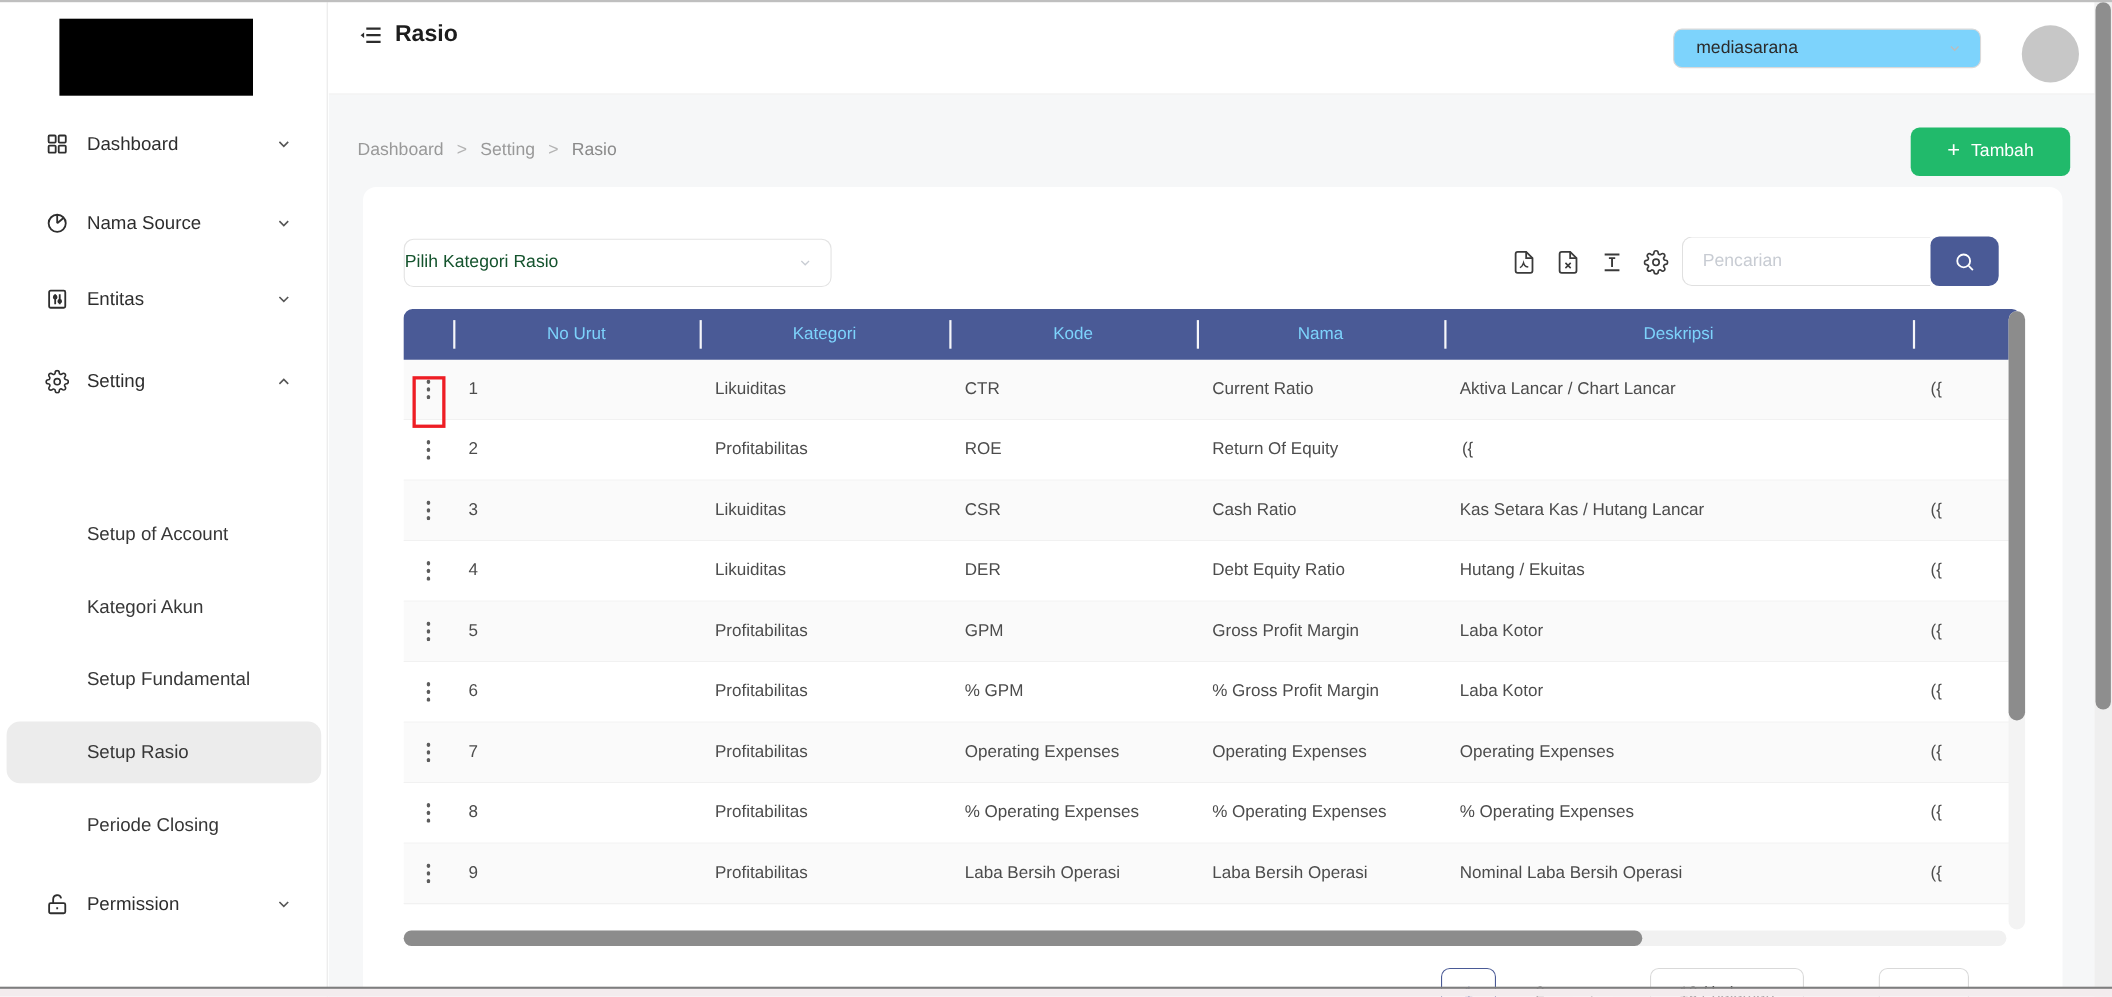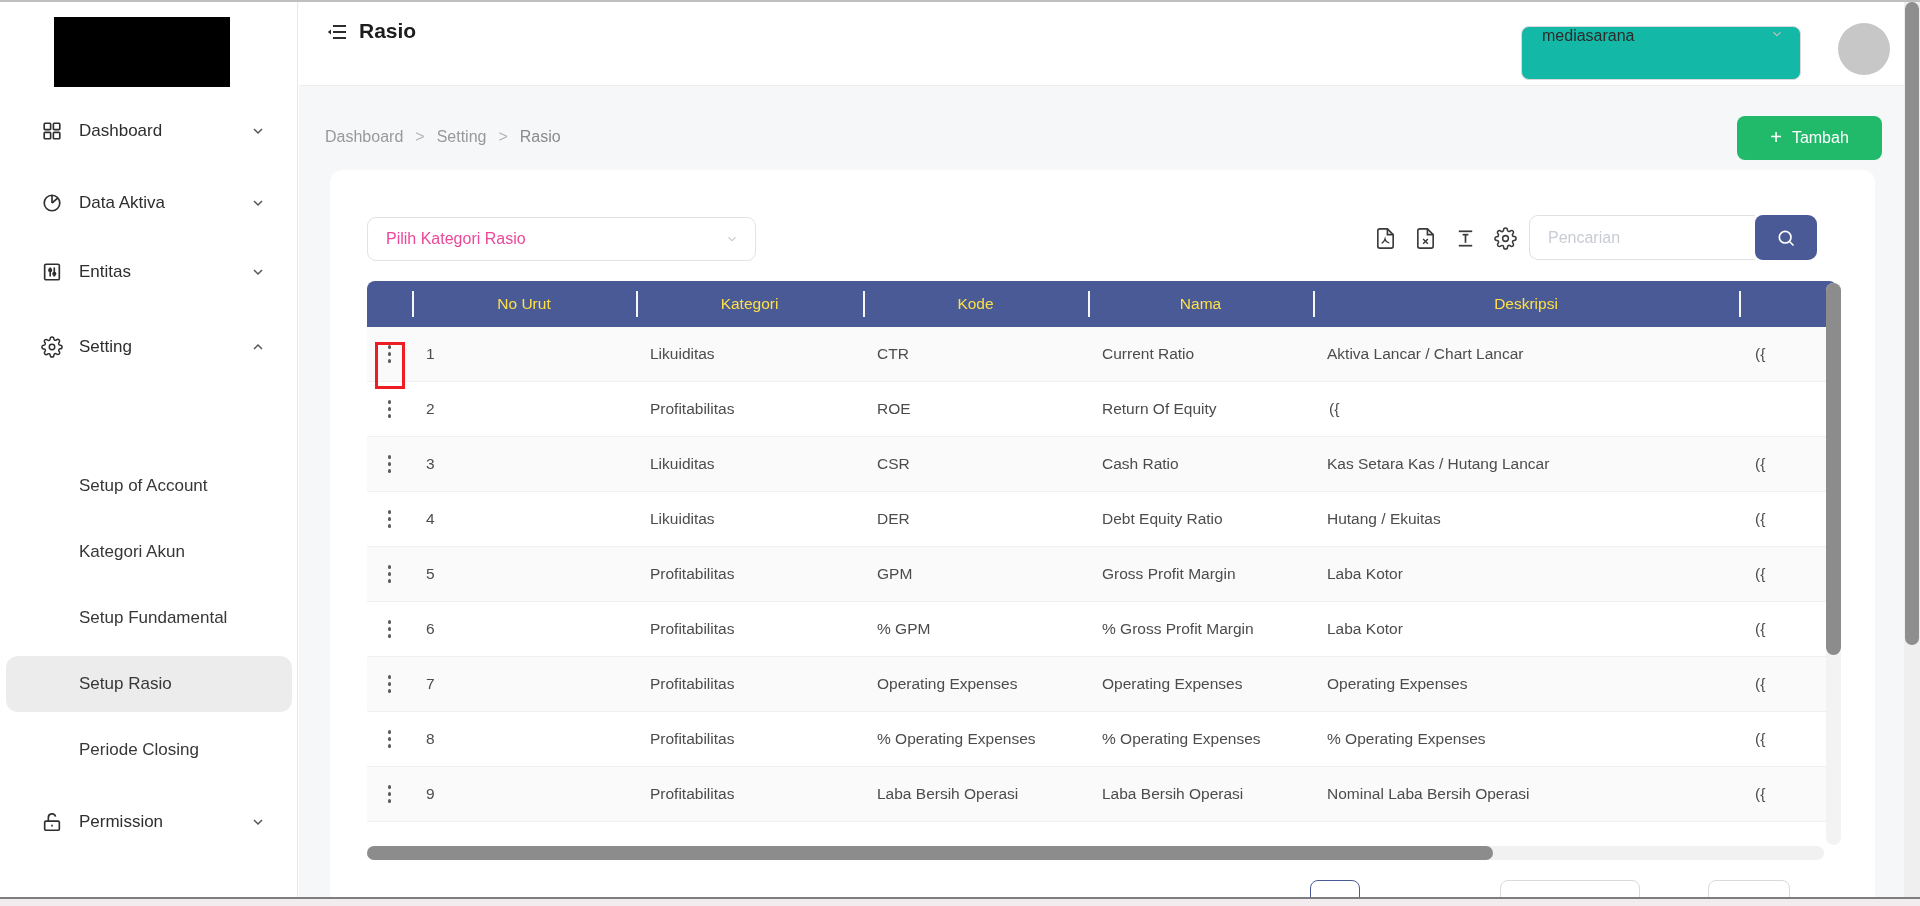--- a/index.html
+++ b/index.html
@@ -22,60 +22,60 @@
   .nav-item .nchev { position:absolute; left:250px; width:16px; height:16px; color:#555; }
   .sub-item { position:absolute; left:0; width:298px; height:54px; display:flex; align-items:center; cursor:pointer; }
   .sub-item .slabel { position:absolute; left:79px; font-size:17px; color:#373737; }
   #active-pill { position:absolute; left:6px; top:654px; width:286px; height:56px; background:#ececec; border-radius:12px; }
 
   
   #header { position:absolute; left:299px; top:2px; width:1621px; height:84px; background:#fff;
     border-bottom:1px solid #ededed; z-index:10; }
   #fold-icon { position:absolute; left:26px; top:18px; width:24px; height:24px; color:#2c2c2c; cursor:pointer; }
   #page-title { position:absolute; left:60px; top:17px; font-size:21px; font-weight:700; color:#1d1d1d; }
-  #workspace-select { position:absolute; left:1222px; top:24px; width:280px; height:54px; border:1px solid #d9d9d9;
-    border-radius:8px; background:#14b8a6; display:flex; cursor:pointer; }
+  #workspace-select { position:absolute; left:1222px; top:24px; width:280px; height:36px; border:1px solid #d9d9d9;
+    border-radius:8px; background:#7dd3fc; display:flex; align-items:center; cursor:pointer; }
   #workspace-select .ws-text { margin-left:20px; font-size:16px; color:#2b2b2b; }
   #workspace-select .ws-chev { position:absolute; right:16px; width:14px; height:14px; color:#bcbcbc; }
   #avatar { position:absolute; left:1539px; top:21px; width:52px; height:52px; border-radius:50%; background:#c7c7c7; cursor:pointer; }
 
   
   #content { position:absolute; left:299px; top:86px; width:1605px; height:820px; background:#f6f7f8; }
   #breadcrumb { position:absolute; left:26px; top:42px; font-size:16px; color:#999; display:flex; gap:12px; }
   #breadcrumb .crumb { color:#999; cursor:pointer; }
   #breadcrumb .crumb.last { color:#8a8a8a; }
   #breadcrumb .sep { color:#b3b3b3; }
   #add-button { position:absolute; left:1438px; top:30px; width:145px; height:44px; background:#21ba6b; border:none;
     border-radius:8px; color:#fff; font-size:16px; display:flex; align-items:center; justify-content:center; gap:10px; cursor:pointer; }
   #add-button .plus { font-size:20px; font-weight:400; line-height:1; margin-top:-2px; }
 
   
   #card { position:absolute; left:31px; top:84px; width:1545px; height:736px; background:#fff; border-radius:12px 12px 0 0; }
 
   #category-select { position:absolute; left:37px; top:47px; width:389px; height:44px; border:1px solid #e3e3e3;
     border-radius:9px; display:flex; align-items:center; cursor:pointer; background:#fff; }
-  #category-select .ph { margin-left:18px; font-size:16px; color:#ec4899; }
+  #category-select .ph { font-size:16px; color:#14532d; }
   #category-select .chev { position:absolute; right:16px; width:14px; height:14px; color:#c8ccd3; }
 
   .tool-icon { position:absolute; top:57px; width:23px; height:23px; color:#3a3a3a; cursor:pointer; }
   #icon-pdf { left:1044px; } #icon-excel { left:1084px; } #icon-textheight { left:1124px; } #icon-colsettings { left:1164px; }
 
   #search-wrap { position:absolute; left:1199px; top:45px; width:288px; height:45px; }
   #search-input { position:absolute; left:0; top:0; width:226px; height:45px; border:1px solid #e0e0e0; border-right:none;
     border-radius:9px 0 0 9px; padding-left:18px; font-size:16px; color:#333; outline:none;
     font-family:"Liberation Sans","DejaVu Sans",sans-serif; }
   #search-input::placeholder { color:#c8ccd3; }
   #search-button { position:absolute; left:226px; top:0; width:62px; height:45px; background:#4a5a96; border:none;
     border-radius:8px 9px 9px 8px; cursor:pointer; color:#fff; display:flex; align-items:center; justify-content:center; }
 
   
   #table-wrap { position:absolute; left:37px; top:111px; width:1470px; }
   #thead { display:flex; height:46px; background:#4a5a96; border-radius:8px 8px 0 0; align-items:center; position:relative; }
   .hcell { position:relative; height:100%; display:flex; align-items:center; justify-content:center;
-    color:#fde047; font-size:15.5px; font-weight:500; }
+    color:#7dd3fc; font-size:15.5px; font-weight:500; }
   .hcell:not(:first-child)::before { content:""; position:absolute; left:0; top:10px; bottom:10px; width:2px; background:rgba(255,255,255,.95); }
   .c0 { width:45px; } .c1 { width:224px; } .c2 { width:227px; } .c3 { width:225px; }
   .c4 { width:225px;border-radius:11px; } .c5 { width:426px; } .c6 { width:42px; }
 
   .trow { display:flex; height:55px; align-items:center; background:#fff; border-bottom:1px solid #f0f0f0; }
   .trow.odd { background:#fafafa; }
   .cell { font-size:15.5px; color:#4c4c4c; padding-left:14px; white-space:nowrap; overflow:hidden; }
   .cell.c0 { display:flex; align-items:center; justify-content:center; padding-left:0; cursor:pointer; }
   .cell.c6 { padding-left:16px; color:#4c4c4c; }
   .kebab { display:flex; flex-direction:column; gap:3.5px; }
@@ -129,21 +129,21 @@
   </div>
 
   <div class="nav-item" style="top:167px">
     <span class="nicon">
       <svg viewBox="0 0 24 24" fill="none" stroke="currentColor" stroke-width="1.8">
           <circle cx="12" cy="12" r="8.5"></circle>
           <line x1="12" y1="3.5" x2="12" y2="12"></line>
           <line x1="12" y1="12" x2="18.5" y2="6.5"></line>
         </svg>
     </span>
-    <span class="nlabel">Data Aktiva</span>
+    <span class="nlabel">Nama Source</span>
     <span class="nchev">
       <svg viewBox="0 0 24 24" fill="none" stroke="currentColor" stroke-width="2.2">
           <polyline points="6 9 12 15 18 9"></polyline>
         </svg>
     </span>
   </div>
 
   <div class="nav-item" style="top:236px">
     <span class="nicon">
       <svg viewBox="0 0 24 24" fill="none" stroke="currentColor" stroke-width="1.8">

